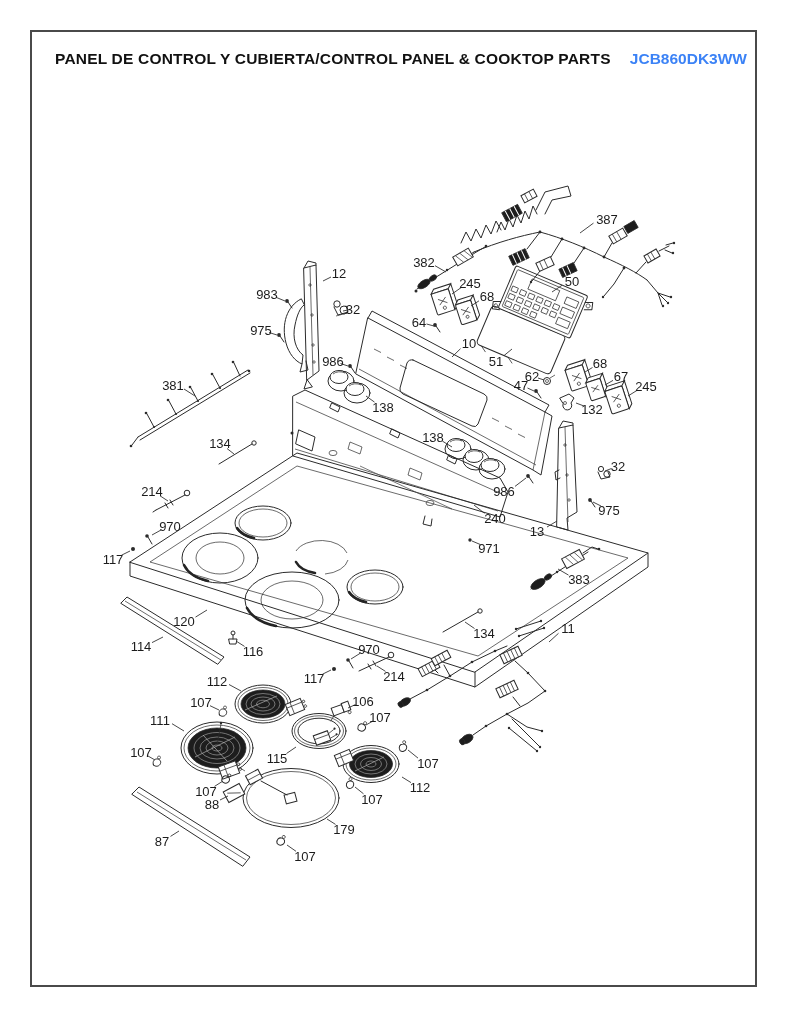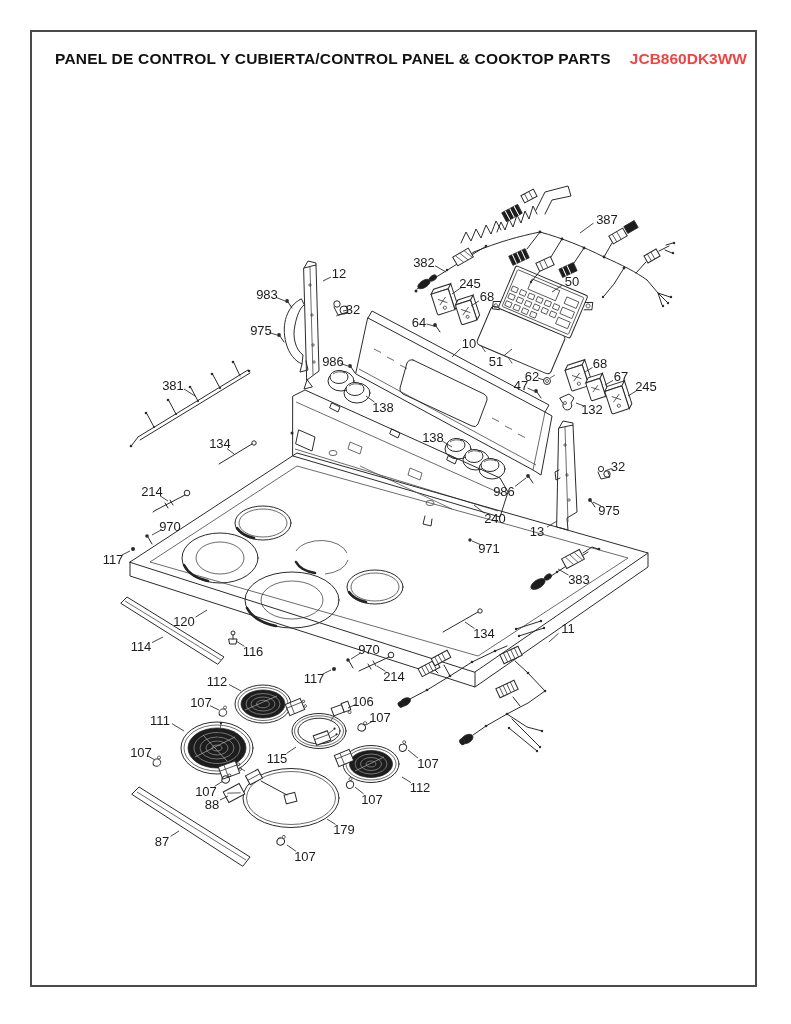--- a/index.html
+++ b/index.html
@@ -3,21 +3,21 @@
 <meta charset="utf-8">
 <style>
   :root{ --ink:#2b2b2b; --paper:#ffffff; --dark:#1d1d1d; }
   html,body{margin:0;padding:0;background:#fff;}
   .page{position:relative;width:791px;height:1024px;background:var(--paper);
         font-family:"Liberation Sans", sans-serif;overflow:hidden;}
   .frame{position:absolute;left:30px;top:30px;width:727px;height:957px;
          border:2px solid #4a4a4a;box-sizing:border-box;background:#fff;}
   .title{position:absolute;left:55px;top:50px;font-size:15.5px;font-weight:bold;
          color:#111;letter-spacing:.2px;white-space:nowrap;}
-  .model{position:absolute;right:44px;top:50px;font-size:15.5px;font-weight:bold;color:#ef4444;}
+  .model{position:absolute;right:44px;top:50px;font-size:15.5px;font-weight:bold;color:#3b82f6;}
   svg.art{position:absolute;left:0;top:0;}
   svg .ln{stroke:var(--ink);stroke-width:1;fill:none;stroke-linecap:round;stroke-linejoin:round;}
   svg .thin{stroke:var(--ink);stroke-width:.7;fill:none;}
   svg .dk{fill:var(--dark);stroke:var(--ink);stroke-width:.8;}
   svg .wt{fill:#fff;stroke:var(--ink);stroke-width:1;}
   svg .ring{stroke:#8a8a8a;stroke-width:.8;fill:none;}
   svg .lite{stroke:#b5b5b5;stroke-width:.7;fill:none;}
   svg .crescent{stroke:#242424;stroke-width:2.6;fill:none;stroke-linecap:round;}
   svg .stripe{stroke:#fff;stroke-width:1;}
   svg .hatch{stroke:#555;stroke-width:.8;}

